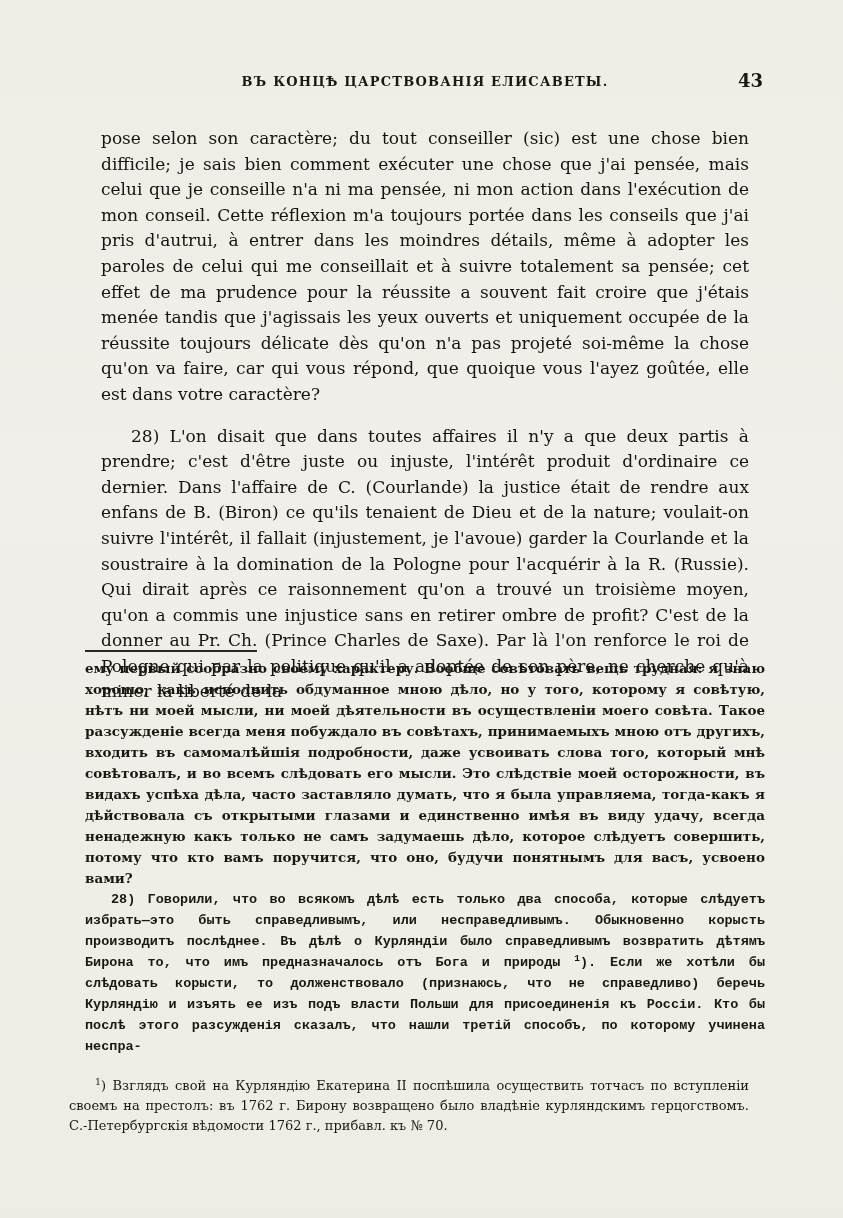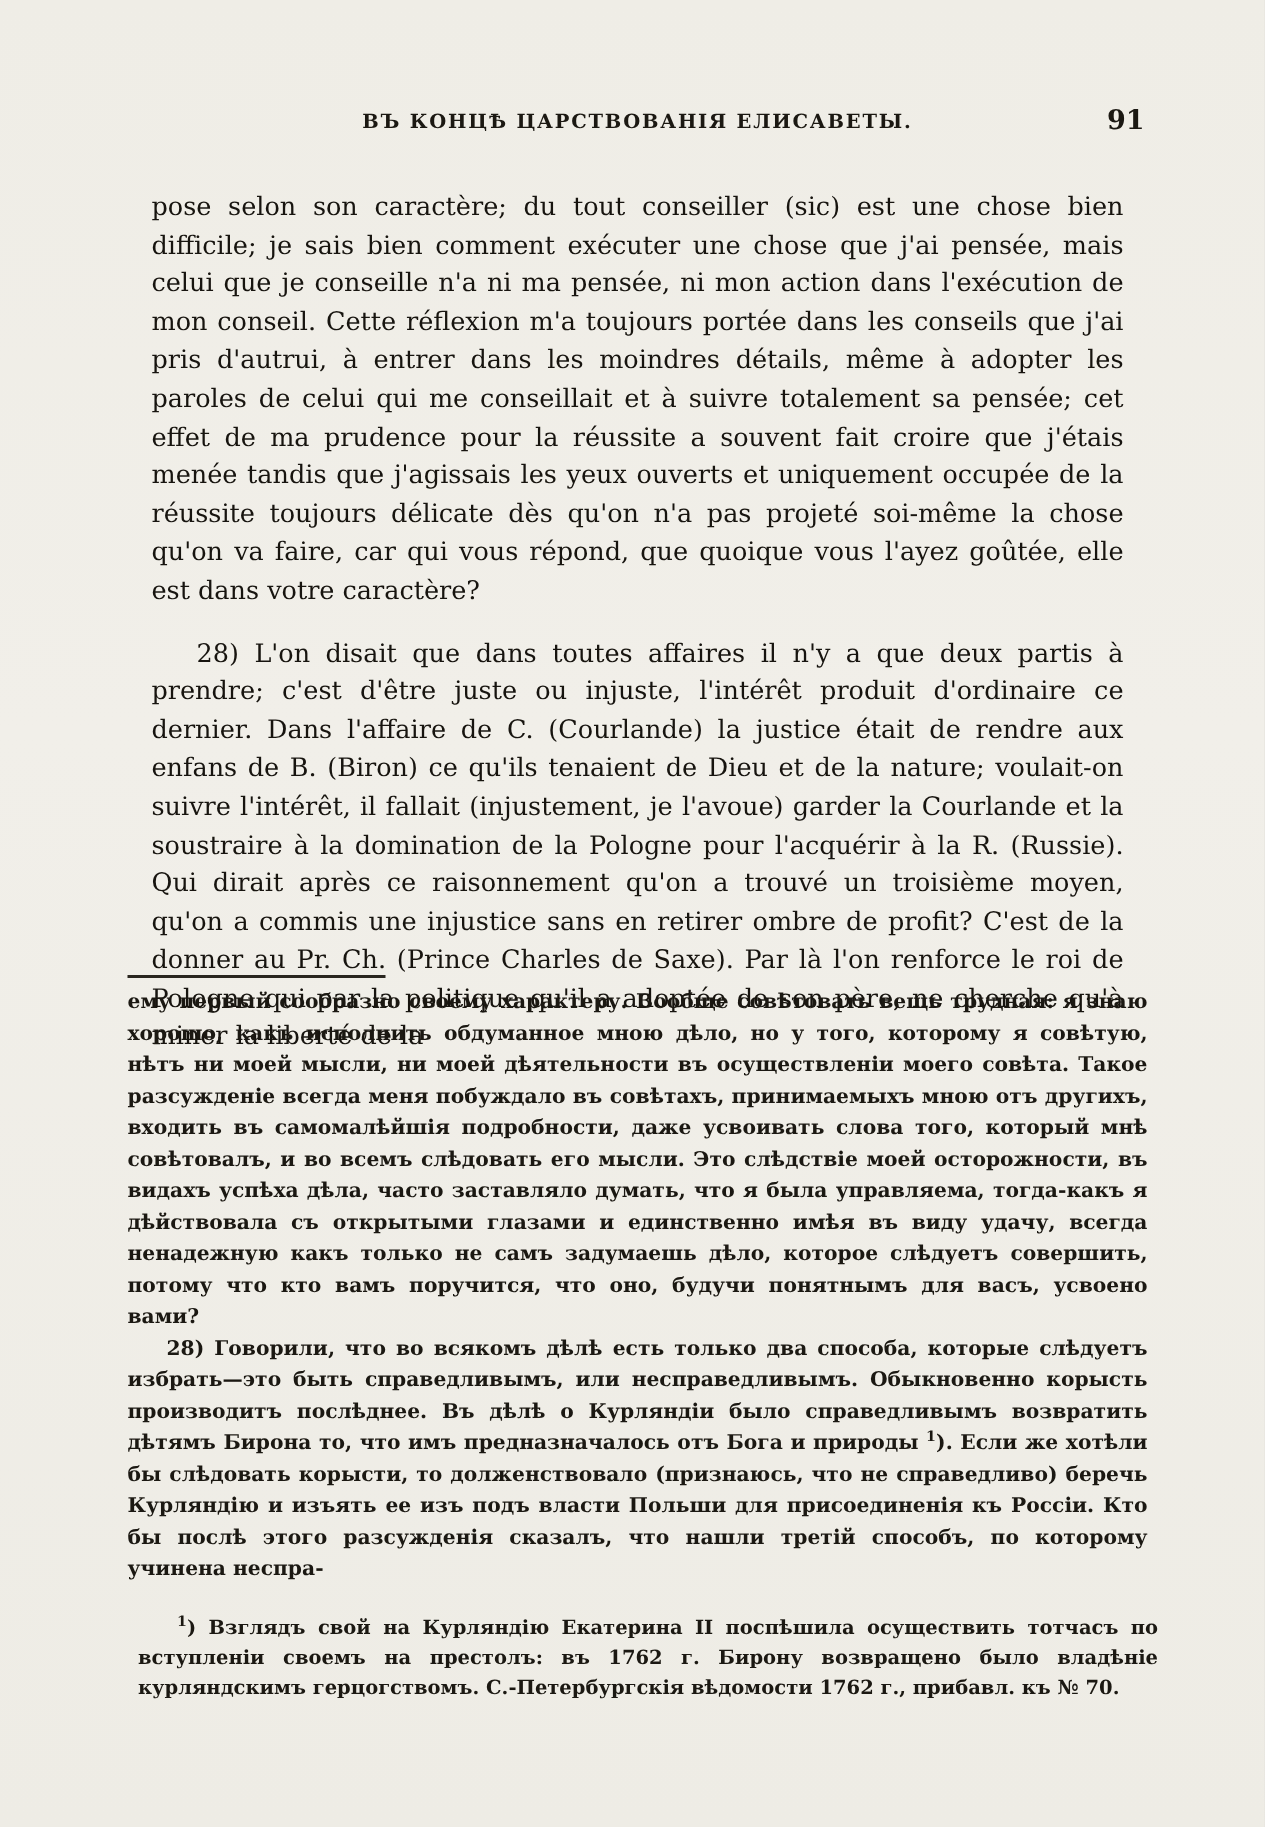--- a/index.html
+++ b/index.html
@@ -74,47 +74,48 @@
     line-height: 21px;
     font-weight: bold;
     text-align: justify;
     color: #1b1812;
   }
   .footnotes p {
     margin: 0;
   }
   .footnotes p.indent {
     text-indent: 26px;
+    font-family: Liberation Mono, monospace;
   }
   sup.note-ref {
     font-size: 9.5px;
     line-height: 0;
     vertical-align: super;
   }
   .bottom-note {
     position: absolute;
     top: 1076px;
-    left: 92px;
+    left: 69px;
     width: 680px;
     font-size: 13px;
     line-height: 20px;
-    font-weight: bold;
+    font-weight: normal;
     text-align: justify;
     text-indent: 26px;
     color: #1b1812;
   }
 </style>
 </head>
 <body>
 
 <div class="page">
 
   <div class="running-head">
     <div class="title">ВЪ КОНЦѢ ЦАРСТВОВАНІЯ ЕЛИСАВЕТЫ.</div>
-    <div class="pnum">91</div>
+    <div class="pnum">43</div>
   </div>
 
   <div class="main-text">
     <p>pose selon son caractère; du tout conseiller (sic) est une chose bien difficile; je sais bien comment exécuter une chose que j'ai pensée, mais celui que je conseille n'a ni ma pensée, ni mon action dans l'exécution de mon conseil. Cette réflexion m'a toujours portée dans les conseils que j'ai pris d'autrui, à entrer dans les moindres détails, même à adopter les paroles de celui qui me conseillait et à suivre totalement sa pensée; cet effet de ma prudence pour la réussite a souvent fait croire que j'étais menée tandis que j'agissais les yeux ouverts et uniquement occupée de la réussite toujours délicate dès qu'on n'a pas projeté soi-même la chose qu'on va faire, car qui vous répond, que quoique vous l'ayez goûtée, elle est dans votre caractère?</p>
     <p class="indent">28) L'on disait que dans toutes affaires il n'y a que deux partis à prendre; c'est d'être juste ou injuste, l'intérêt produit d'ordinaire ce dernier. Dans l'affaire de C. (Courlande) la justice était de rendre aux enfans de B. (Biron) ce qu'ils tenaient de Dieu et de la nature; voulait-on suivre l'intérêt, il fallait (injustement, je l'avoue) garder la Courlande et la soustraire à la domination de la Pologne pour l'acquérir à la R. (Russie). Qui dirait après ce raisonnement qu'on a trouvé un troisième moyen, qu'on a commis une injustice sans en retirer ombre de profit? C'est de la donner au Pr. Ch. (Prince Charles de Saxe). Par là l'on renforce le roi de Pologne qui par la politique qu'il a adoptée de son père, ne cherche qu'à miner la liberté de la</p>
   </div>
 
   <div class="footnote-rule"></div>
 
   <div class="footnotes">

